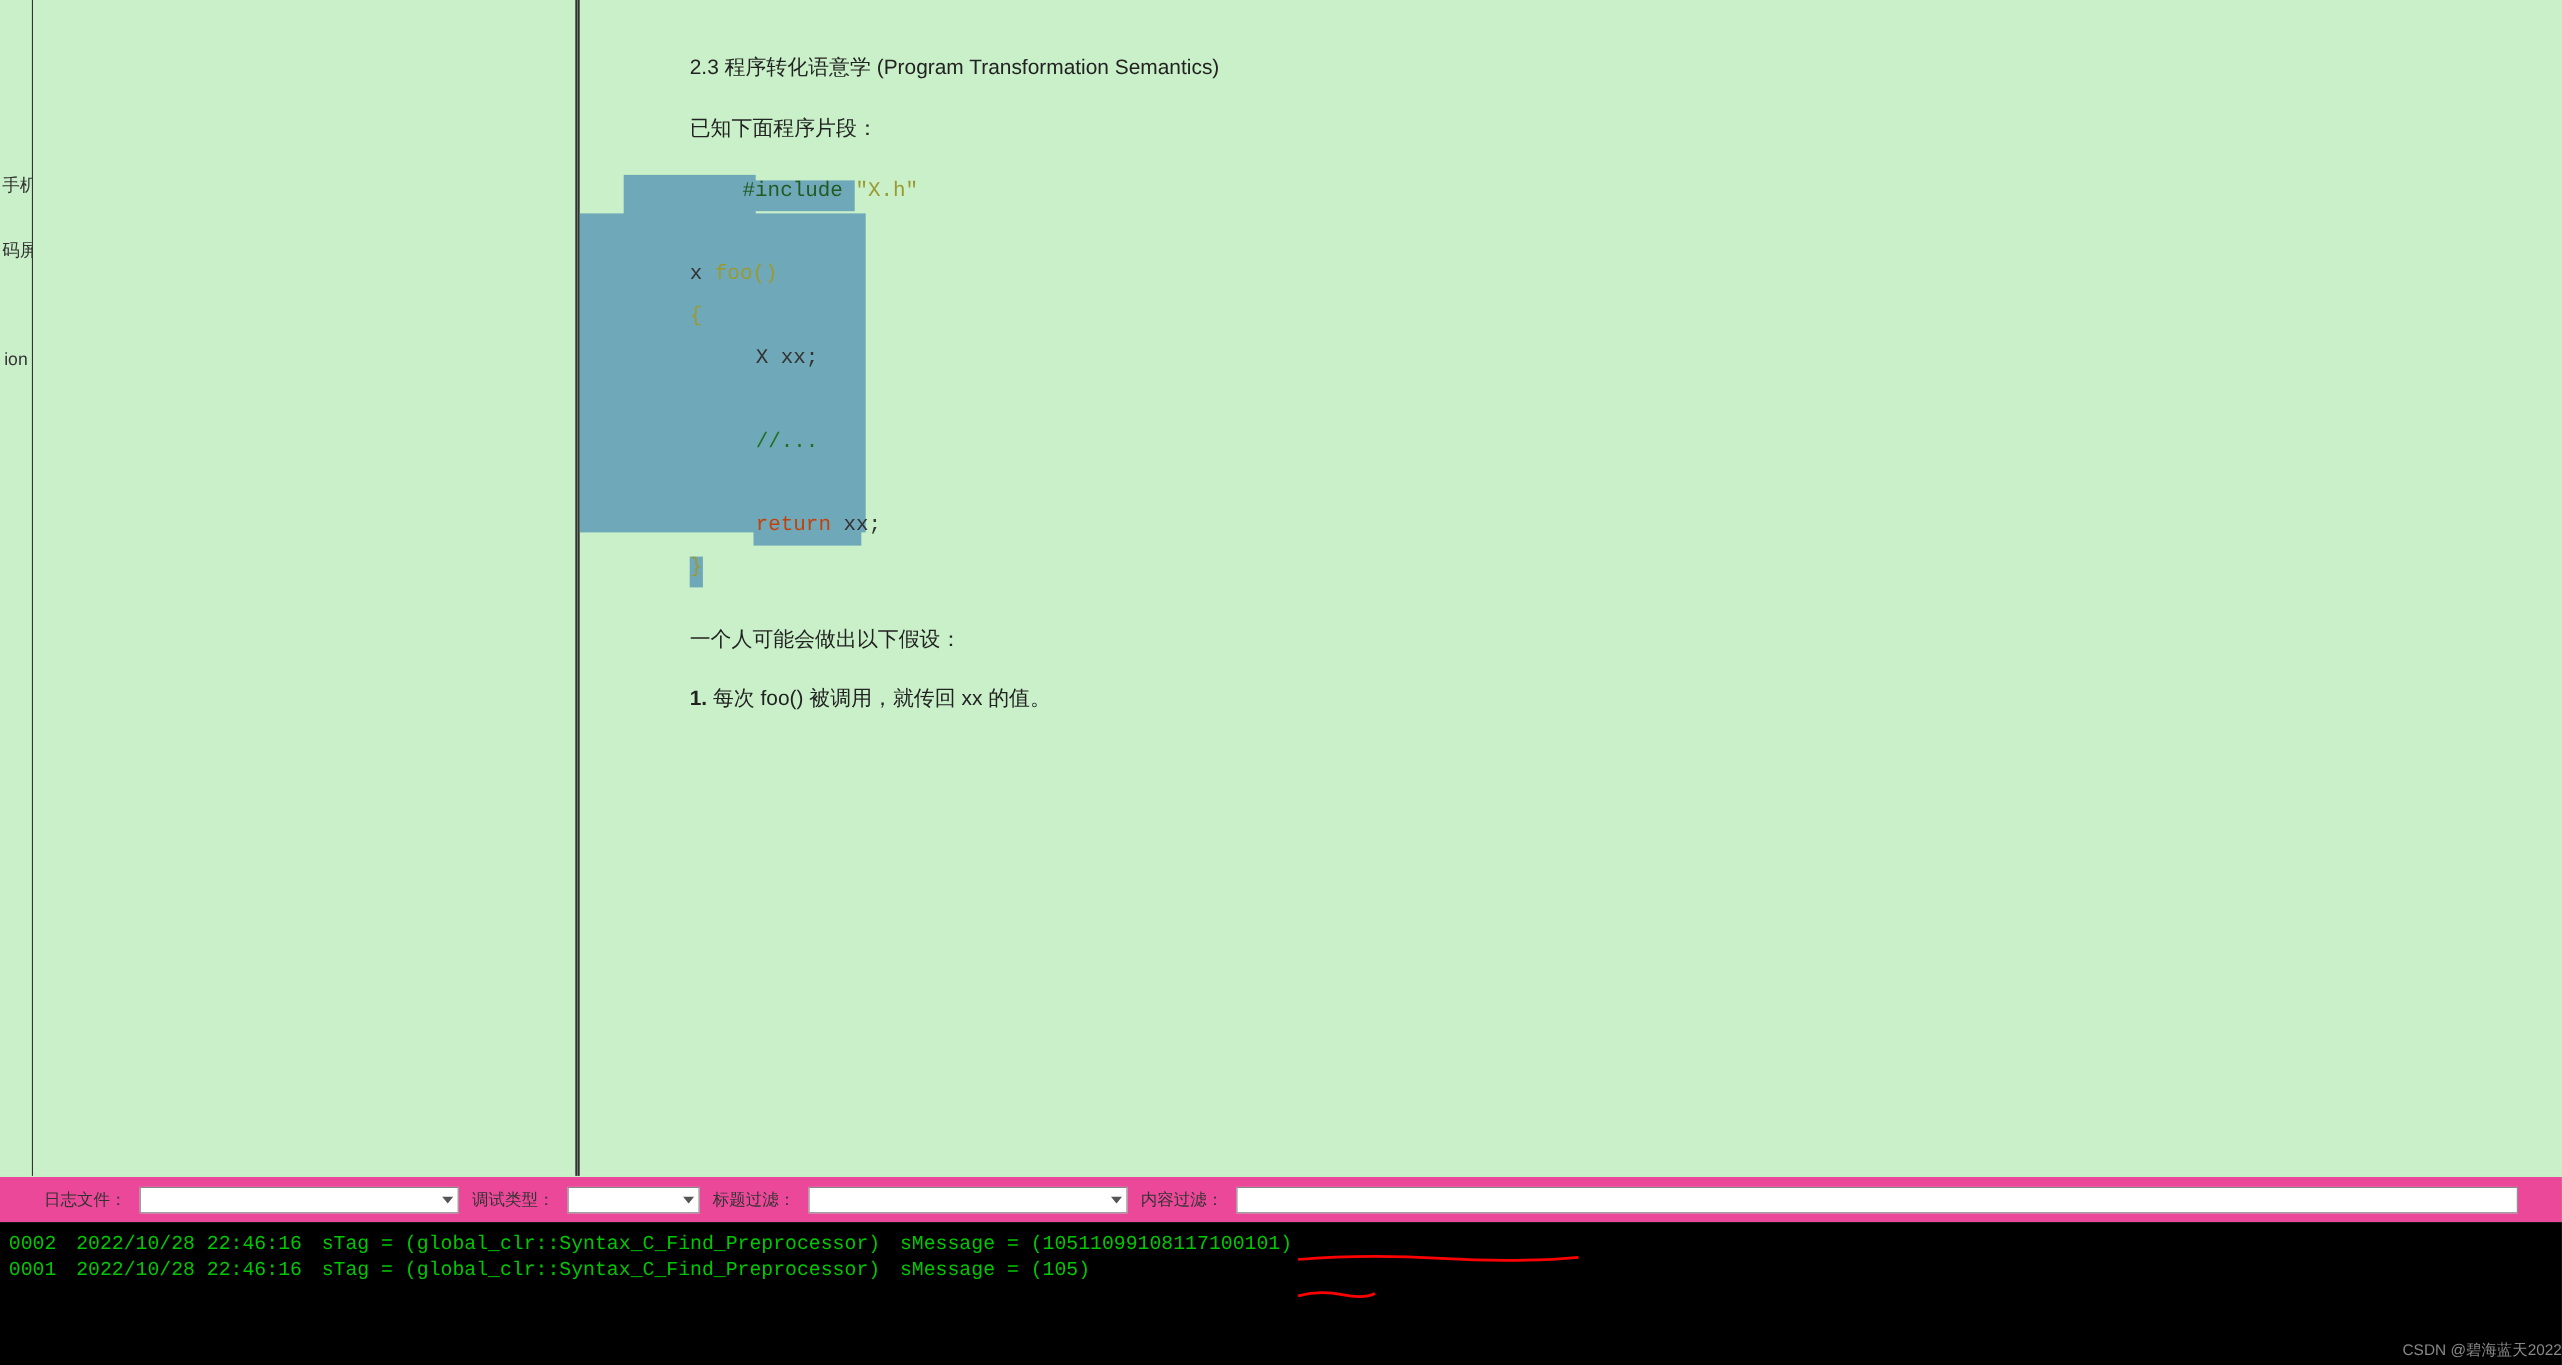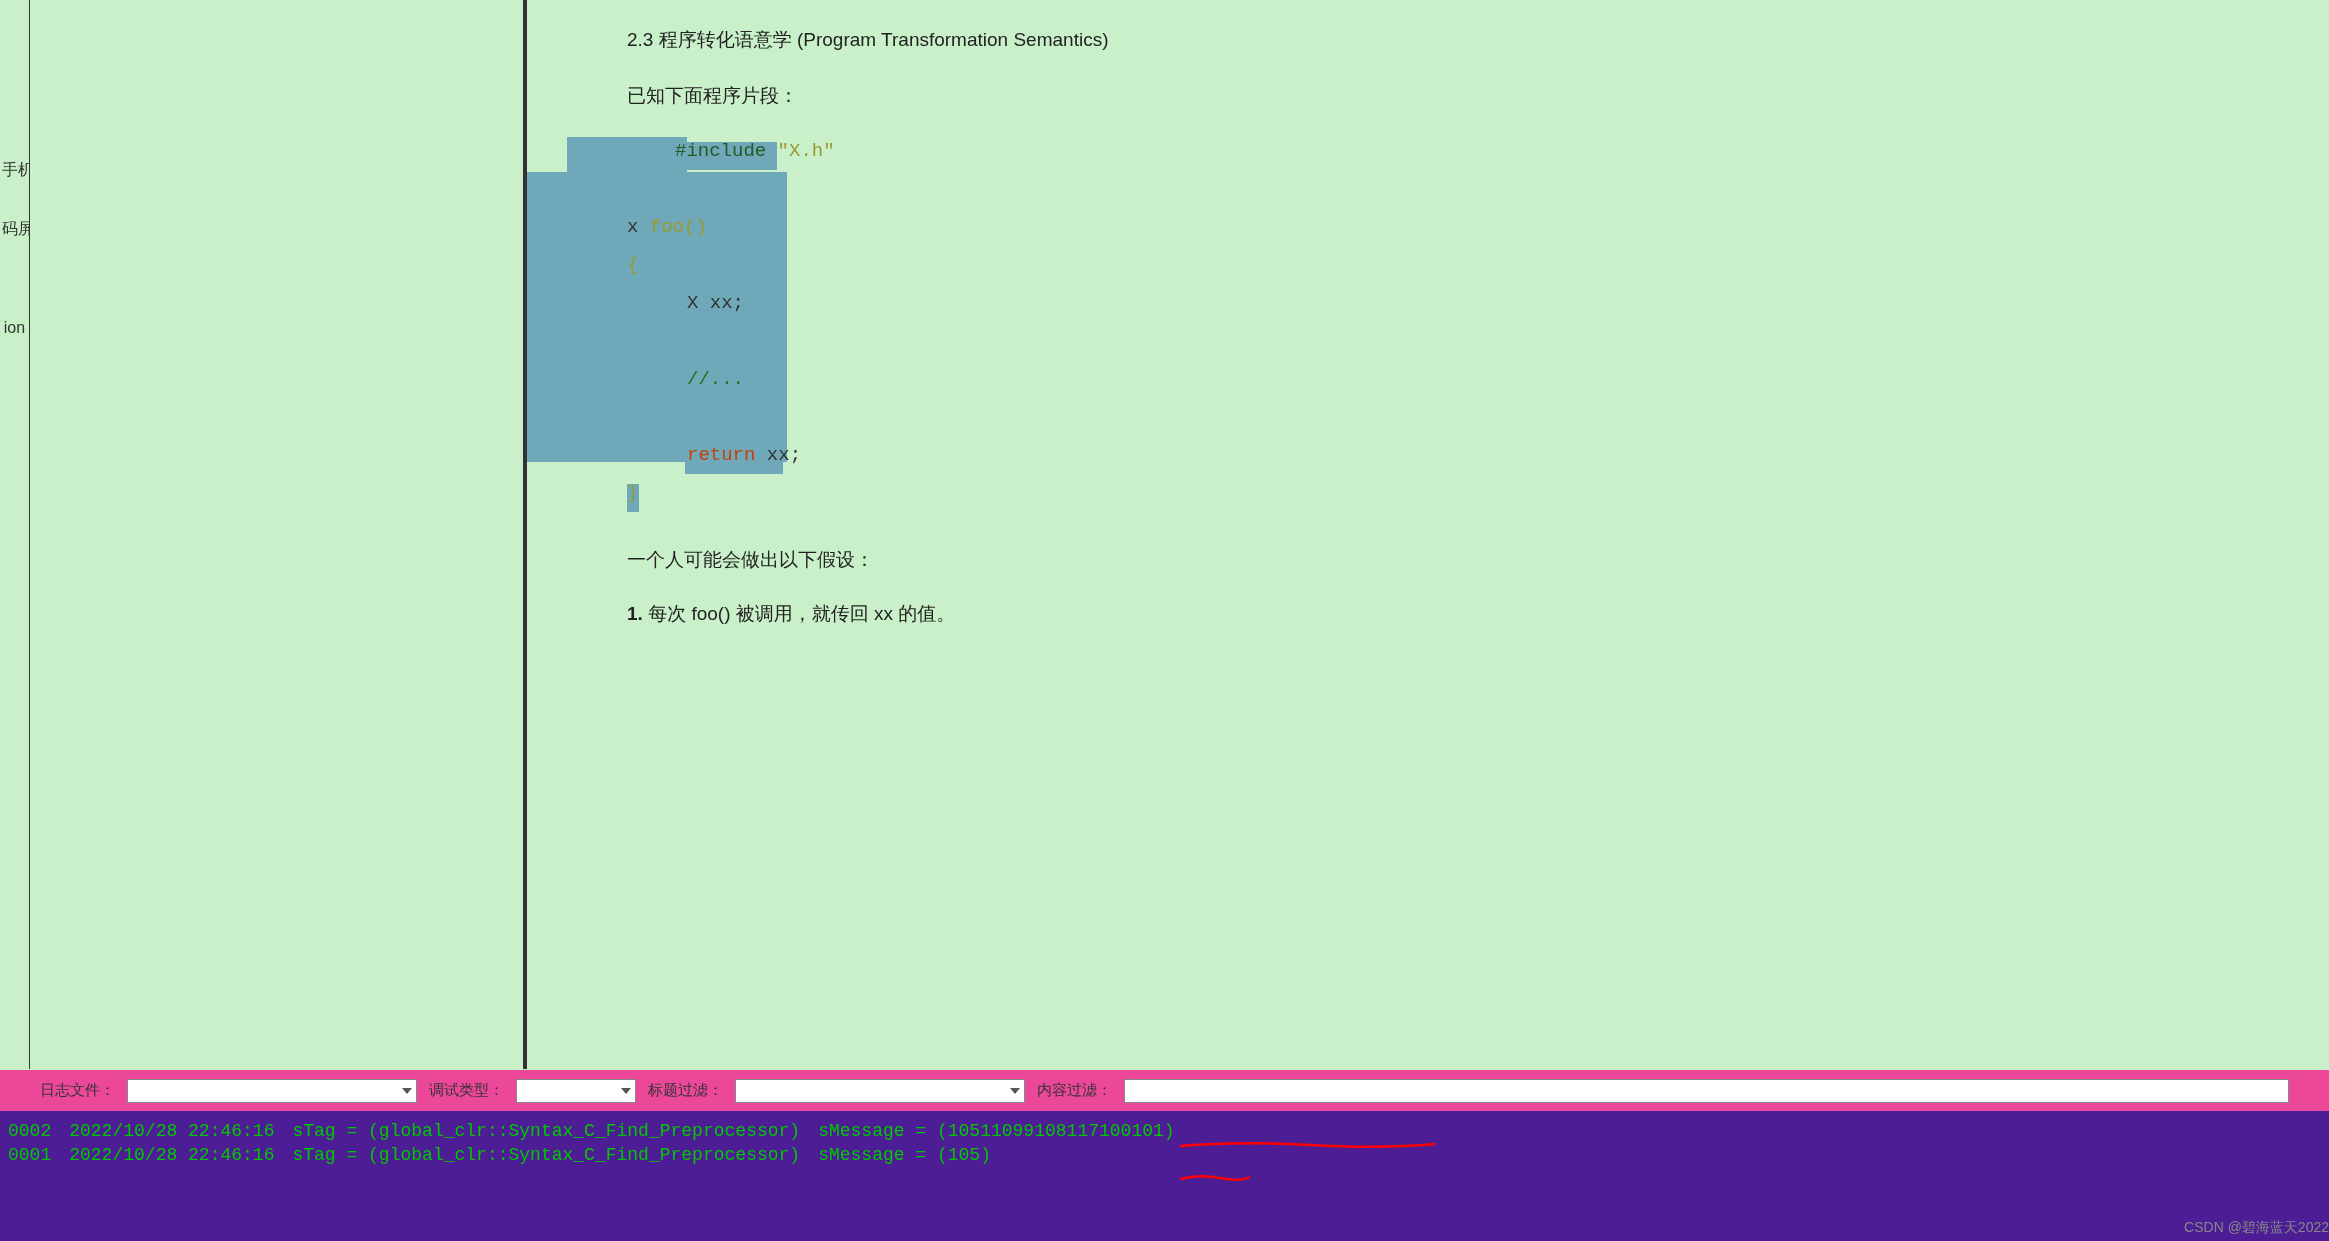--- a/index.html
+++ b/index.html
@@ -36,21 +36,21 @@
     width: 495px;
     background: #c9f0c9;
     border-right: 2px solid #333;
     padding: 10px;
   }
 
   .content-panel {
     flex: 1 1 auto;
     background: #c9f0c9;
     border-left: 2px solid #333;
-    padding: 22px 40px 0 100px;
+    padding: 44px 40px 0 100px;
     position: relative;
     overflow: hidden;
   }
 
   .doc-body { font-size: 19px; color: #222; line-height: 1.9; }
   .section-title { margin-bottom: 20px; font-weight: normal; }
   .para { margin-bottom: 18px; }
   .code-block {
     font-family: Consolas, "Courier New", monospace;
     font-size: 19px;
@@ -123,21 +123,21 @@
     background: #fff;
     height: 24px;
     flex: 1 1 auto;
     min-width: 100px;
   }
 
   
   .console {
     flex: 0 0 auto;
     height: 130px;
-    background: #4c1d95;
+    background: #000000;
     color: #00c800;
     font-family: Consolas, "Courier New", monospace;
     font-size: 18px;
     padding: 8px 8px 0 8px;
     position: relative;
     white-space: nowrap;
     overflow: hidden;
   }
   .console table { border-collapse: collapse; }
   .console td { padding: 2px 18px 2px 0; vertical-align: top; white-space: pre; }

